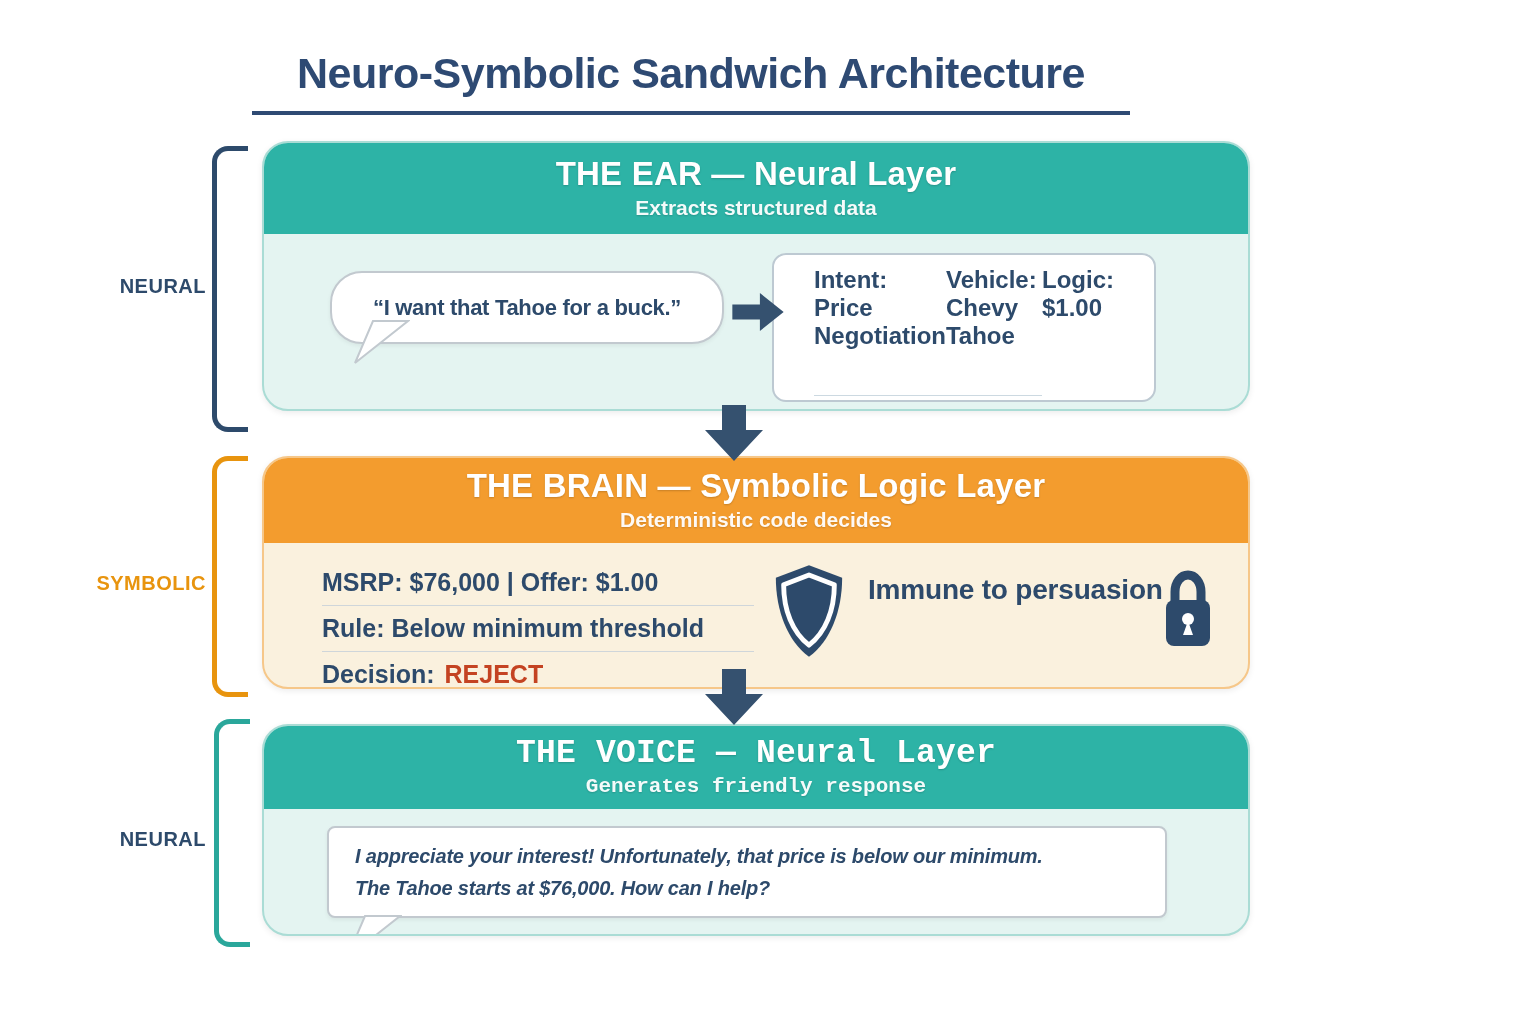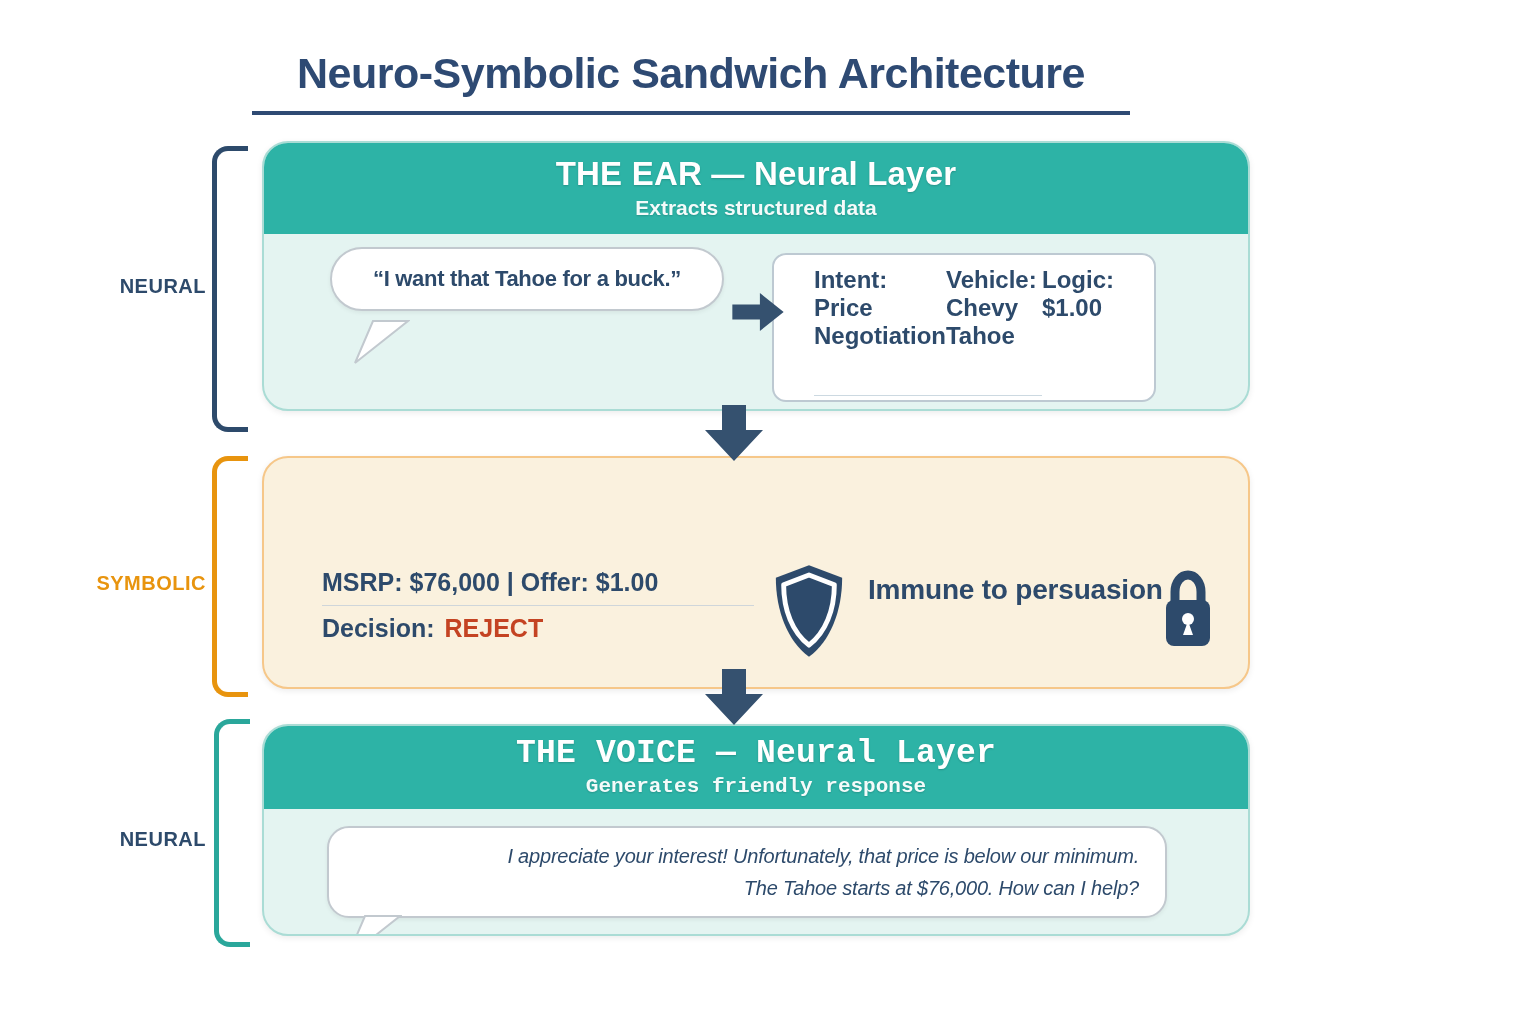--- a/index.html
+++ b/index.html
@@ -56,29 +56,29 @@
   .card-title { font-size:33px; font-weight:700; letter-spacing:0.2px; }
   .card-subtitle { font-size:21px; font-weight:700; opacity:0.95; margin-top:3px; }
 
   
   .bubble {
     position:absolute; background:#fff;
     border:2px solid var(--bubble-border,#c2c9cf);
     box-shadow:0 2px 4px rgba(0,0,0,0.06);
   }
   .bubble.user {
-    left:66px; top:104px; width:394px; height:64px; border-radius:32px;
+    left:66px; top:128px; width:394px; height:73px; border-radius:32px;
     display:flex; align-items:center; justify-content:center;
     font-size:22px; font-weight:700; letter-spacing:-0.3px; color:var(--navy,#2d4a6b);text-align:right;
   }
   .bubble.response {
-    left:63px; top:100px; width:840px; height:92px; border-radius:22px;
+    left:63px; top:100px; width:840px; height:92px; border-radius:8px;
     display:flex; flex-direction:column; justify-content:center;
-    padding:6px 26px; font-size:20px; font-weight:400; font-style:italic;
-    letter-spacing:-0.2px; line-height:32px; color:var(--navy,#2d4a6b);text-align:right;
+    padding:6px 26px; font-size:20px; font-weight:700; font-style:italic;
+    letter-spacing:-0.2px; line-height:32px; color:var(--navy,#2d4a6b);
   }
   .tail { position:absolute; width:60px; height:46px; }
 
   
   .panel {
     position:absolute; left:508px; top:110px; width:384px; height:149px;
     background:#fff; border:2px solid var(--panel-border,#bdc9d2); border-radius:14px;
     padding:4px 40px; display:flex; flex-direction:row; justify-content:center;
   }
   .panel .field-row {
@@ -154,23 +154,28 @@
         <span>$1.00</span>
       </div>
     </div>
   </div>
 
   <svg class="arrow arrow-down-1" viewBox="0 0 58 56">
     <polygon points="17,0 41,0 41,25 58,25 29,56 0,25 17,25" fill="#35516f"></polygon>
   </svg>
 
   <div class="card brain">
+    <div class="card-header">
+      <div class="card-title">THE BRAIN — Symbolic Logic Layer</div>
+      <div class="card-subtitle">Deterministic code decides</div>
+    </div>
 
     <div class="facts">
       <div class="fact-row">MSRP: $76,000 | Offer: $1.00</div>
+      <div class="fact-row">Rule: Below minimum threshold</div>
       <div class="fact-row">
         <span>Decision:</span><span class="decision-highlight">REJECT</span>
       </div>
     </div>
 
     <svg class="shield-wrap" viewBox="0 0 80 100">
       <path d="M40 3 L74 16 C74 50 62 81 40 97 C18 81 6 50 6 16 Z" fill="#2d4a6b"></path>
       <path d="M40 13 L66 23 C66 49 57 72 40 85 C23 72 14 49 14 23 Z" fill="none" stroke="#ffffff" stroke-width="5" stroke-linejoin="round"></path>
     </svg>
 

